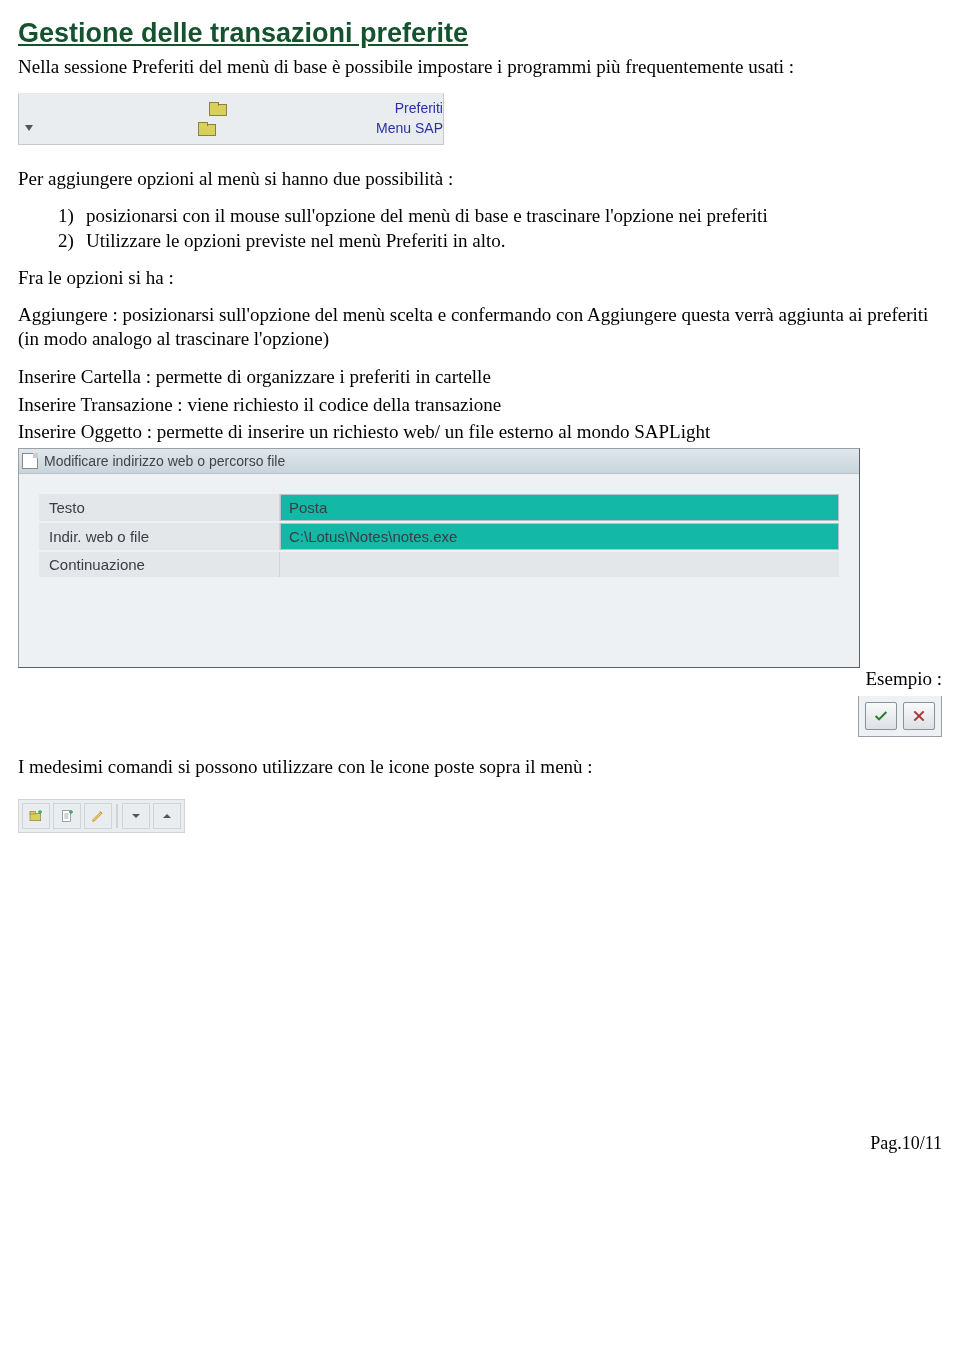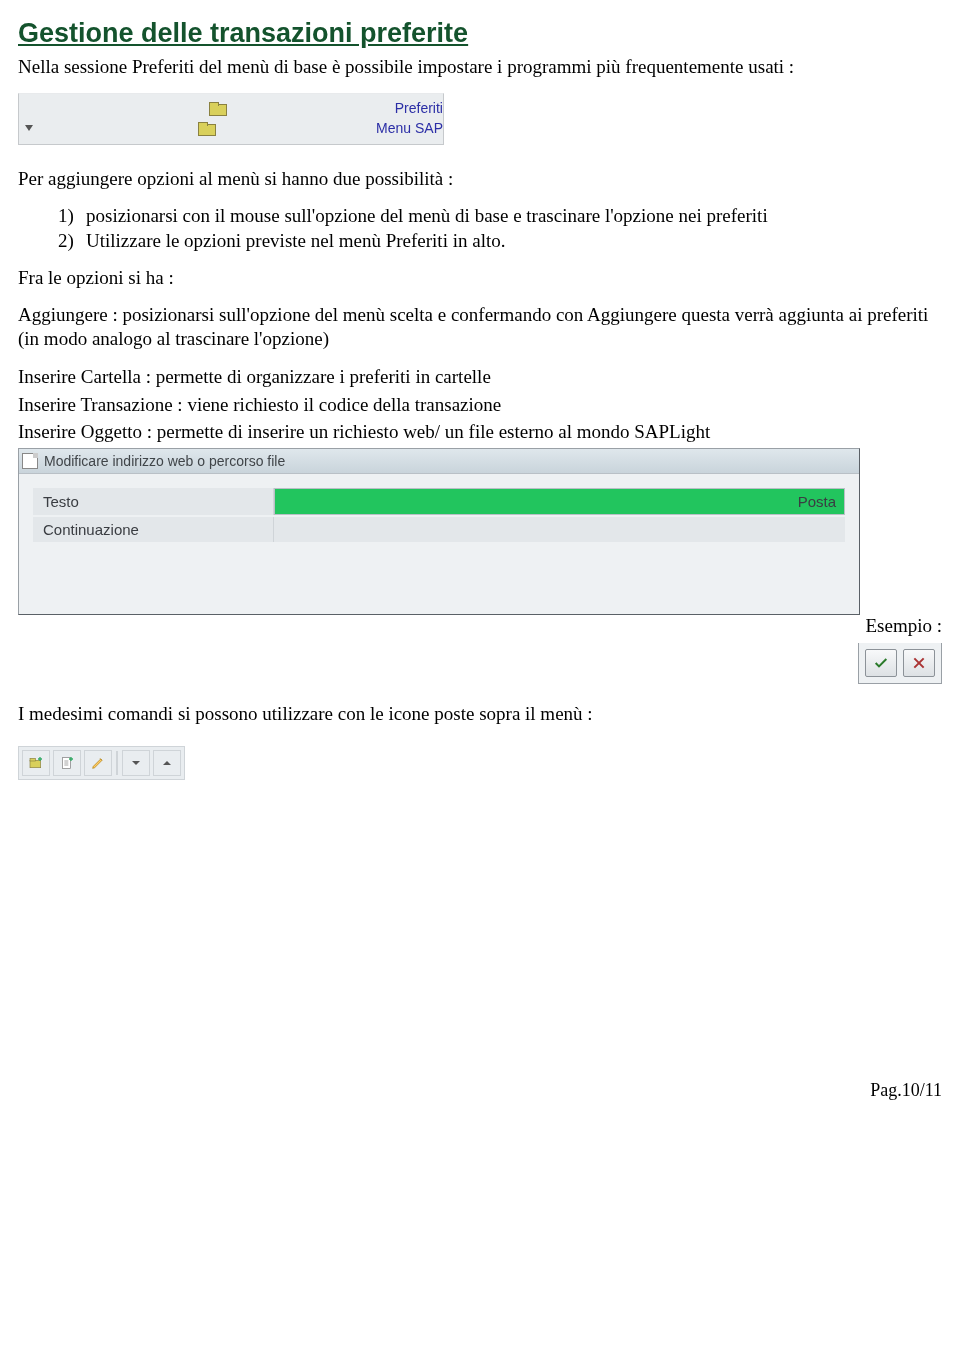--- a/index.html
+++ b/index.html
@@ -78,28 +78,28 @@
   }
   .dialog-title {
     display:flex; align-items:center; height:24px;
     background: linear-gradient(#dfe7ec,#c9d4db);
     border-bottom:1px solid #b9c0c6;
     padding:0 3px; gap:6px;
   }
   .dialog-title .doc-icon { width:14px; height:14px; background:#fff; border:1px solid #888; position:relative; }
   .dialog-title .doc-icon::after { content:""; position:absolute; right:-1px; top:-1px; border-left:5px solid #ccc; border-top:5px solid #ccc; }
   .dialog-title .ttl { color:#404549; font-size:14px; }
-  .dialog-body { background:#eef1f3; padding:14px;text-align:right; }
+  .dialog-body { background:#eef1f3; padding:20px; }
   .dlg-row { display:flex; align-items:stretch; margin-bottom:2px; }
   .dlg-lbl {
     width: 220px; background:#e3e7ea; padding:4px 10px; color:#3a3d42;
     border-right:1px solid #cfd4d8; display:flex; align-items:center;
   }
   .dlg-val {
-    flex:1; background:#22c55e; padding:4px 8px; border:1px solid #b9c0c6;
+    flex:1; background:#14b8a6; padding:4px 8px; border:1px solid #b9c0c6;
   }
   .dlg-empty { flex:1; background:#e3e7ea; }
   .dialog-action { display:flex; align-items:center; padding:6px 6px 8px 42px; gap:6px; background:#eef1f3; }
   .sap-btn {
     width:30px; height:26px; display:flex; align-items:center; justify-content:center;
     background: linear-gradient(#f8f9fa,#dde1e4);
     border:1px solid #8c9298; border-radius:2px;
   }
   .sap-btn svg { width:16px; height:16px; }
 
@@ -168,20 +168,24 @@
 
 <div class="dialog">
   <div class="dialog-title">
     <span class="doc-icon"></span>
     <span class="ttl">Modificare indirizzo web o percorso file</span>
   </div>
   <div class="dialog-body">
     <div class="dlg-row">
       <div class="dlg-lbl">Testo</div>
       <div class="dlg-val">Posta</div>
+    </div>
+    <div class="dlg-row">
+      <div class="dlg-lbl">Indir. web o file</div>
+      <div class="dlg-val">C:\Lotus\Notes\notes.exe</div>
     </div>
     <div class="dlg-row">
       <div class="dlg-lbl">Continuazione</div>
       <div class="dlg-empty"></div>
     </div>
   </div>
   <div class="dialog-body" style="height:28px"></div>
 </div>
 
 <div class="inline-dlg-row">

